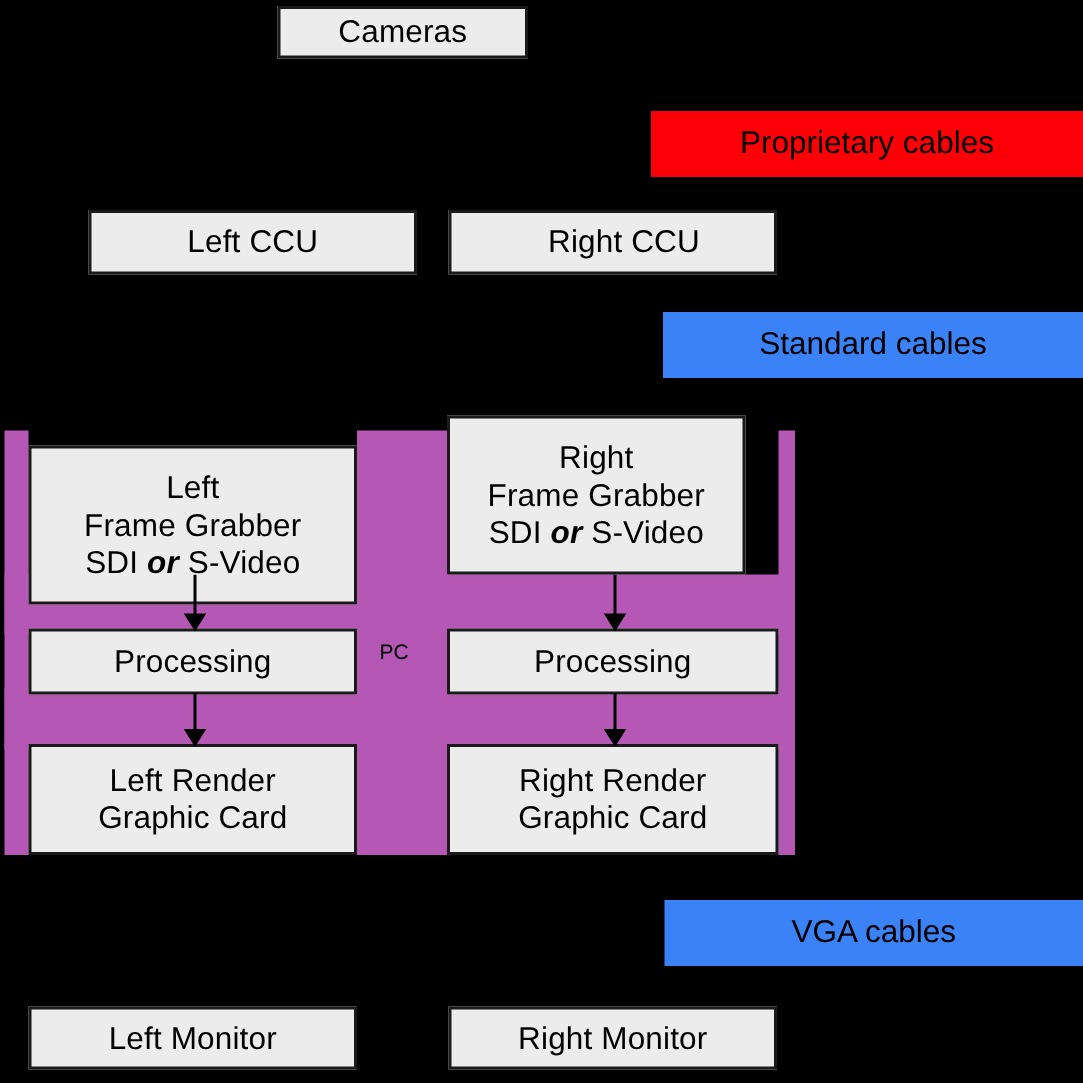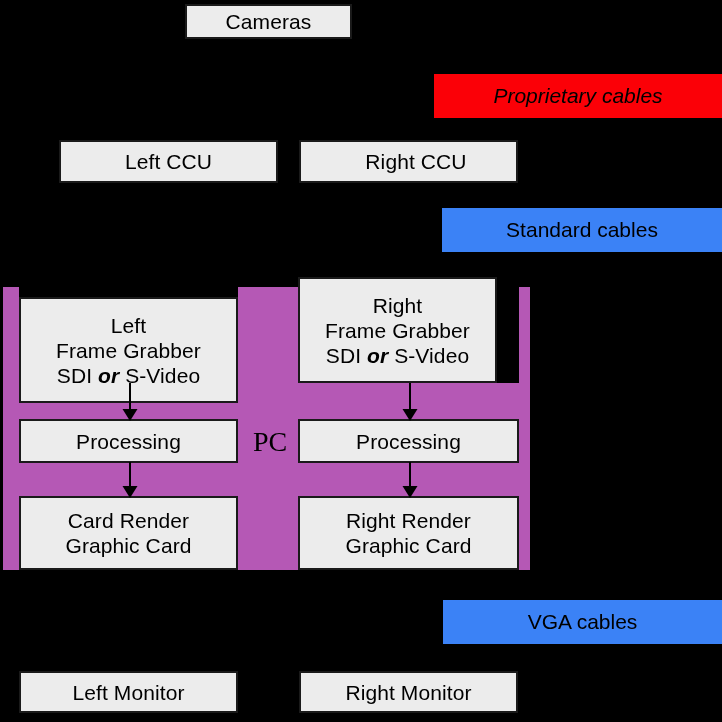--- a/index.html
+++ b/index.html
@@ -41,36 +41,35 @@
     position: absolute;
     box-sizing: border-box;
     display: flex;
     align-items: center;
     justify-content: center;
     color: #000000;
     font-size: 21px;
     white-space: nowrap;
     z-index: 4;
   }
-  .cable.red   { background: #fb0007; font-style: italic; }
+  .cable.red   { background: #fb0007; }
   .cable.green { background: #3b82f6; }
 
   
   .pc-box {
     position: absolute;
     background: #b558b5;
     z-index: 1;
   }
   .pc-label {
     position: absolute;
     color: #000000;
-    font-size: 28px;
+    font-size: 14px;
     z-index: 6;
     white-space: nowrap;
-    font-family: Liberation Serif, serif;
   }
 
   
   .arrow { position: absolute; z-index: 6; }
 </style>
 </head>
 <body>
 
 <div id="canvas">
 
@@ -132,21 +131,21 @@
   <svg class="arrow" style="left:118px; top:462px;" width="24" height="36" viewBox="0 0 24 36">
     <path d="M12 0 L12 25" stroke="#000" stroke-width="2" fill="none"></path>
     <path d="M4.5 24 L19.5 24 L12 36 Z" fill="#000"></path>
   </svg>
   <svg class="arrow" style="left:398px; top:462px;" width="24" height="36" viewBox="0 0 24 36">
     <path d="M12 0 L12 25" stroke="#000" stroke-width="2" fill="none"></path>
     <path d="M4.5 24 L19.5 24 L12 36 Z" fill="#000"></path>
   </svg>
 
   <div class="node" style="left:19px; top:496px; width:219px; height:74px;">
-    <span class="line">Card Render</span>
+    <span class="line">Left Render</span>
     <span class="line">Graphic Card</span>
   </div>
   <div class="node" style="left:298px; top:496px; width:221px; height:74px;">
     <span class="line">Right Render</span>
     <span class="line">Graphic Card</span>
   </div>
 
   <div class="cable green" style="left:443px; top:600px; width:279px; height:44px;">
     <span>VGA cables</span>
   </div>

